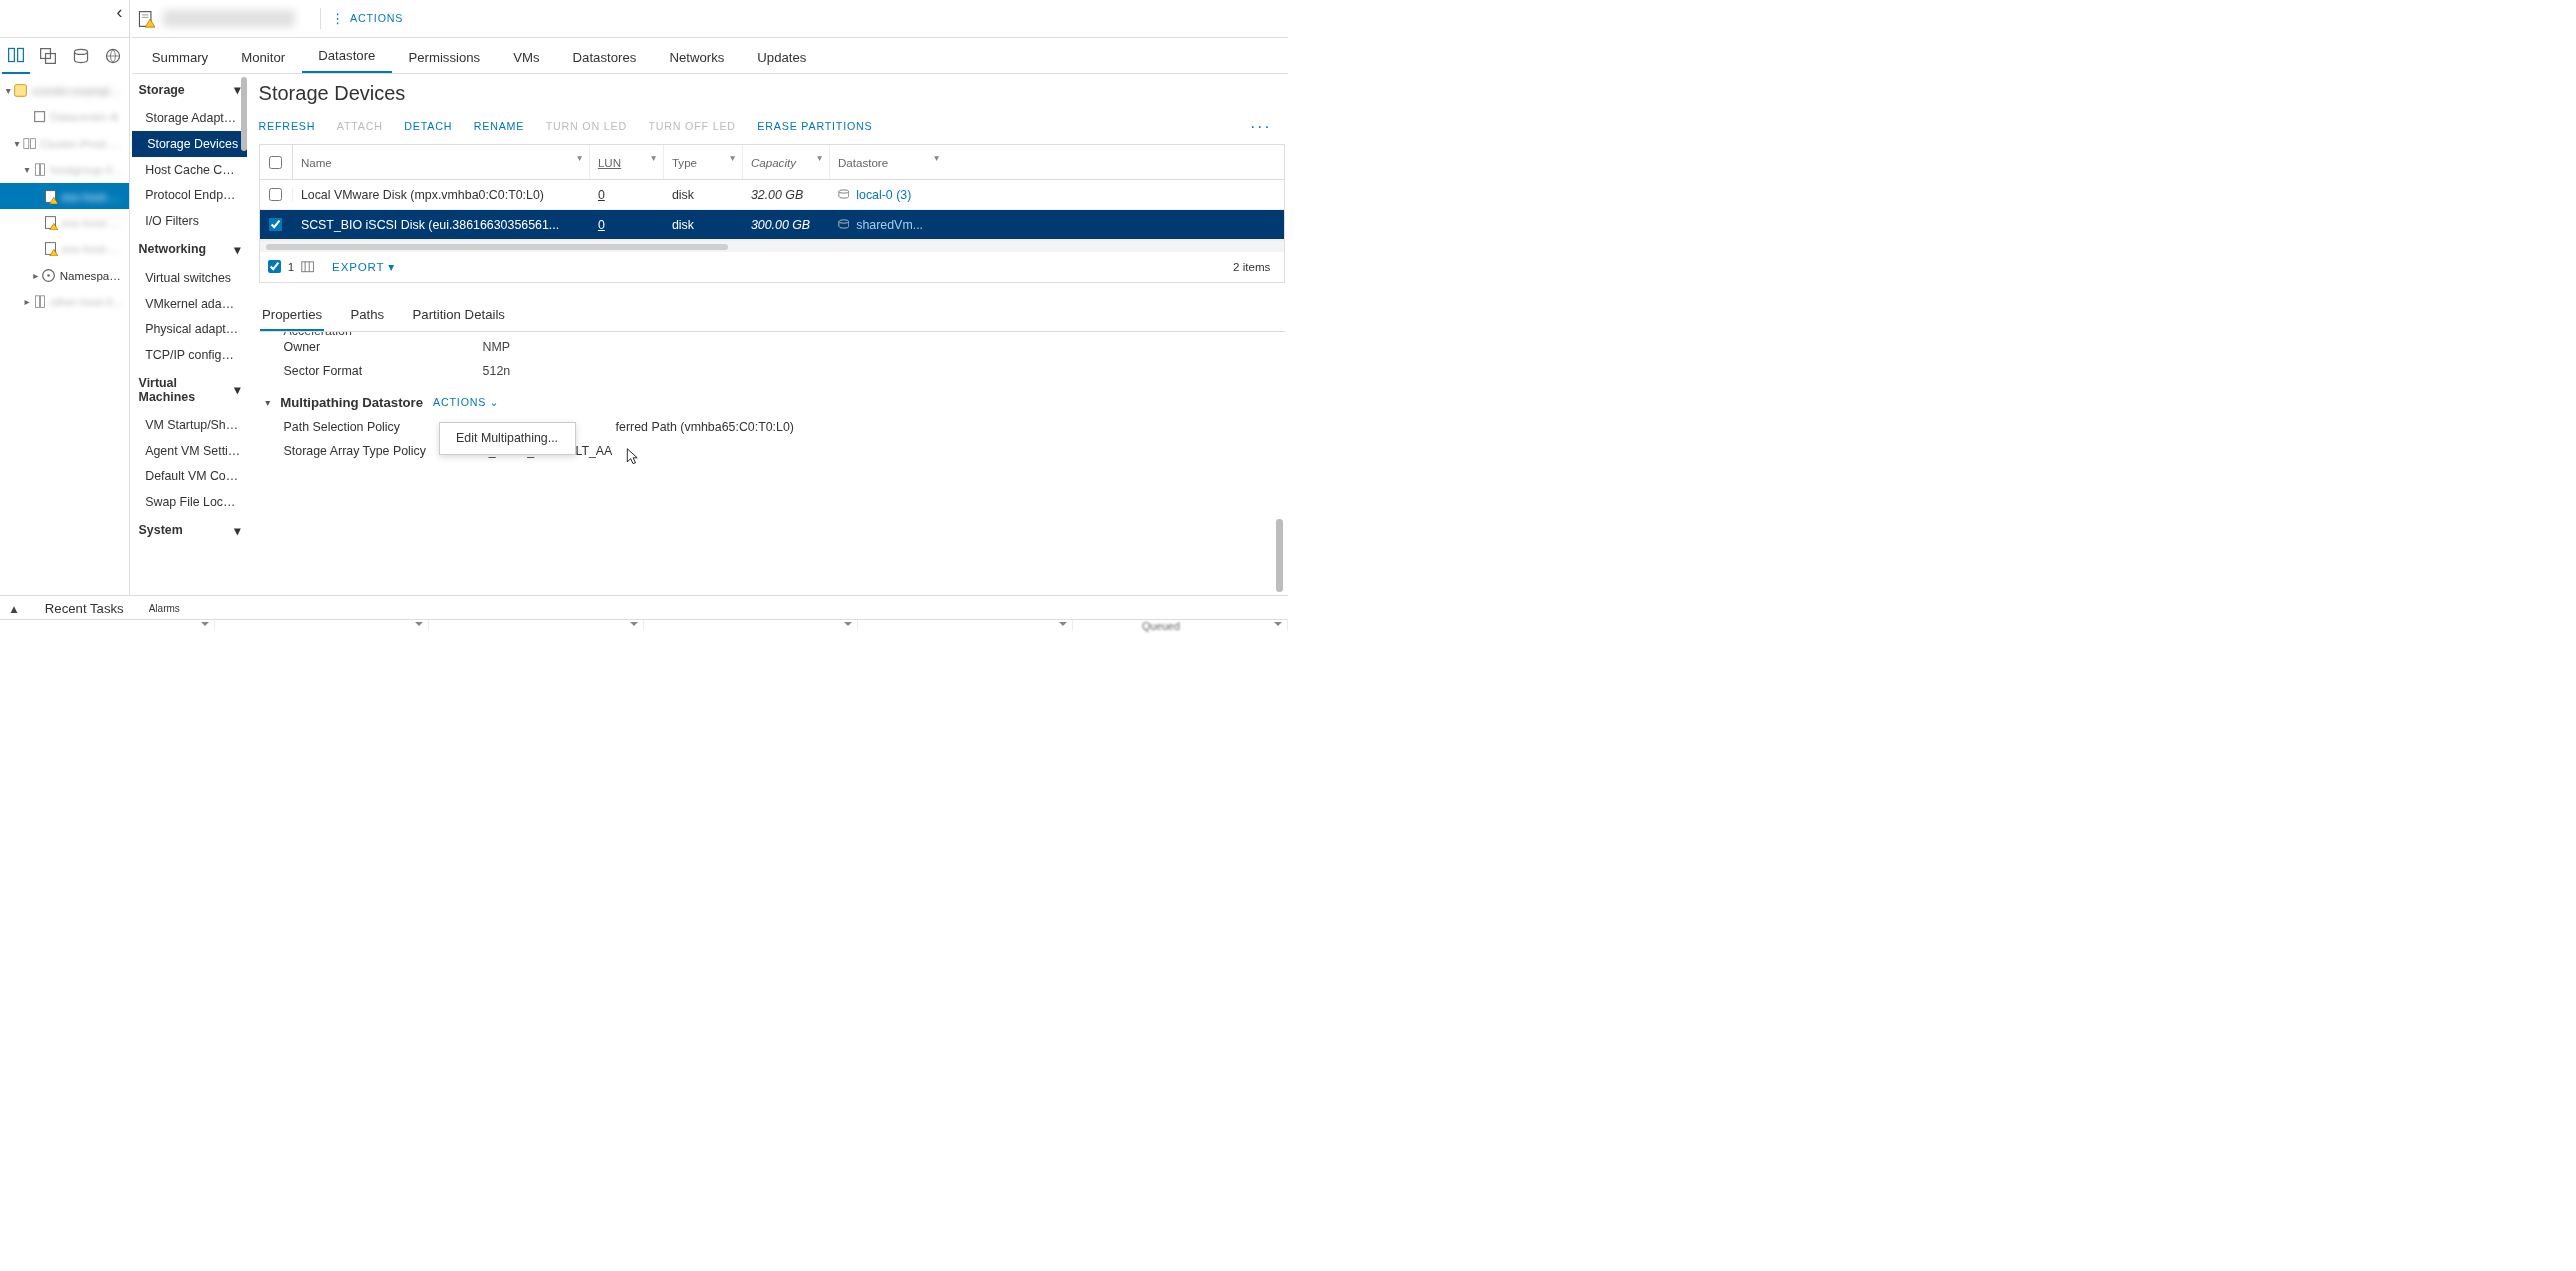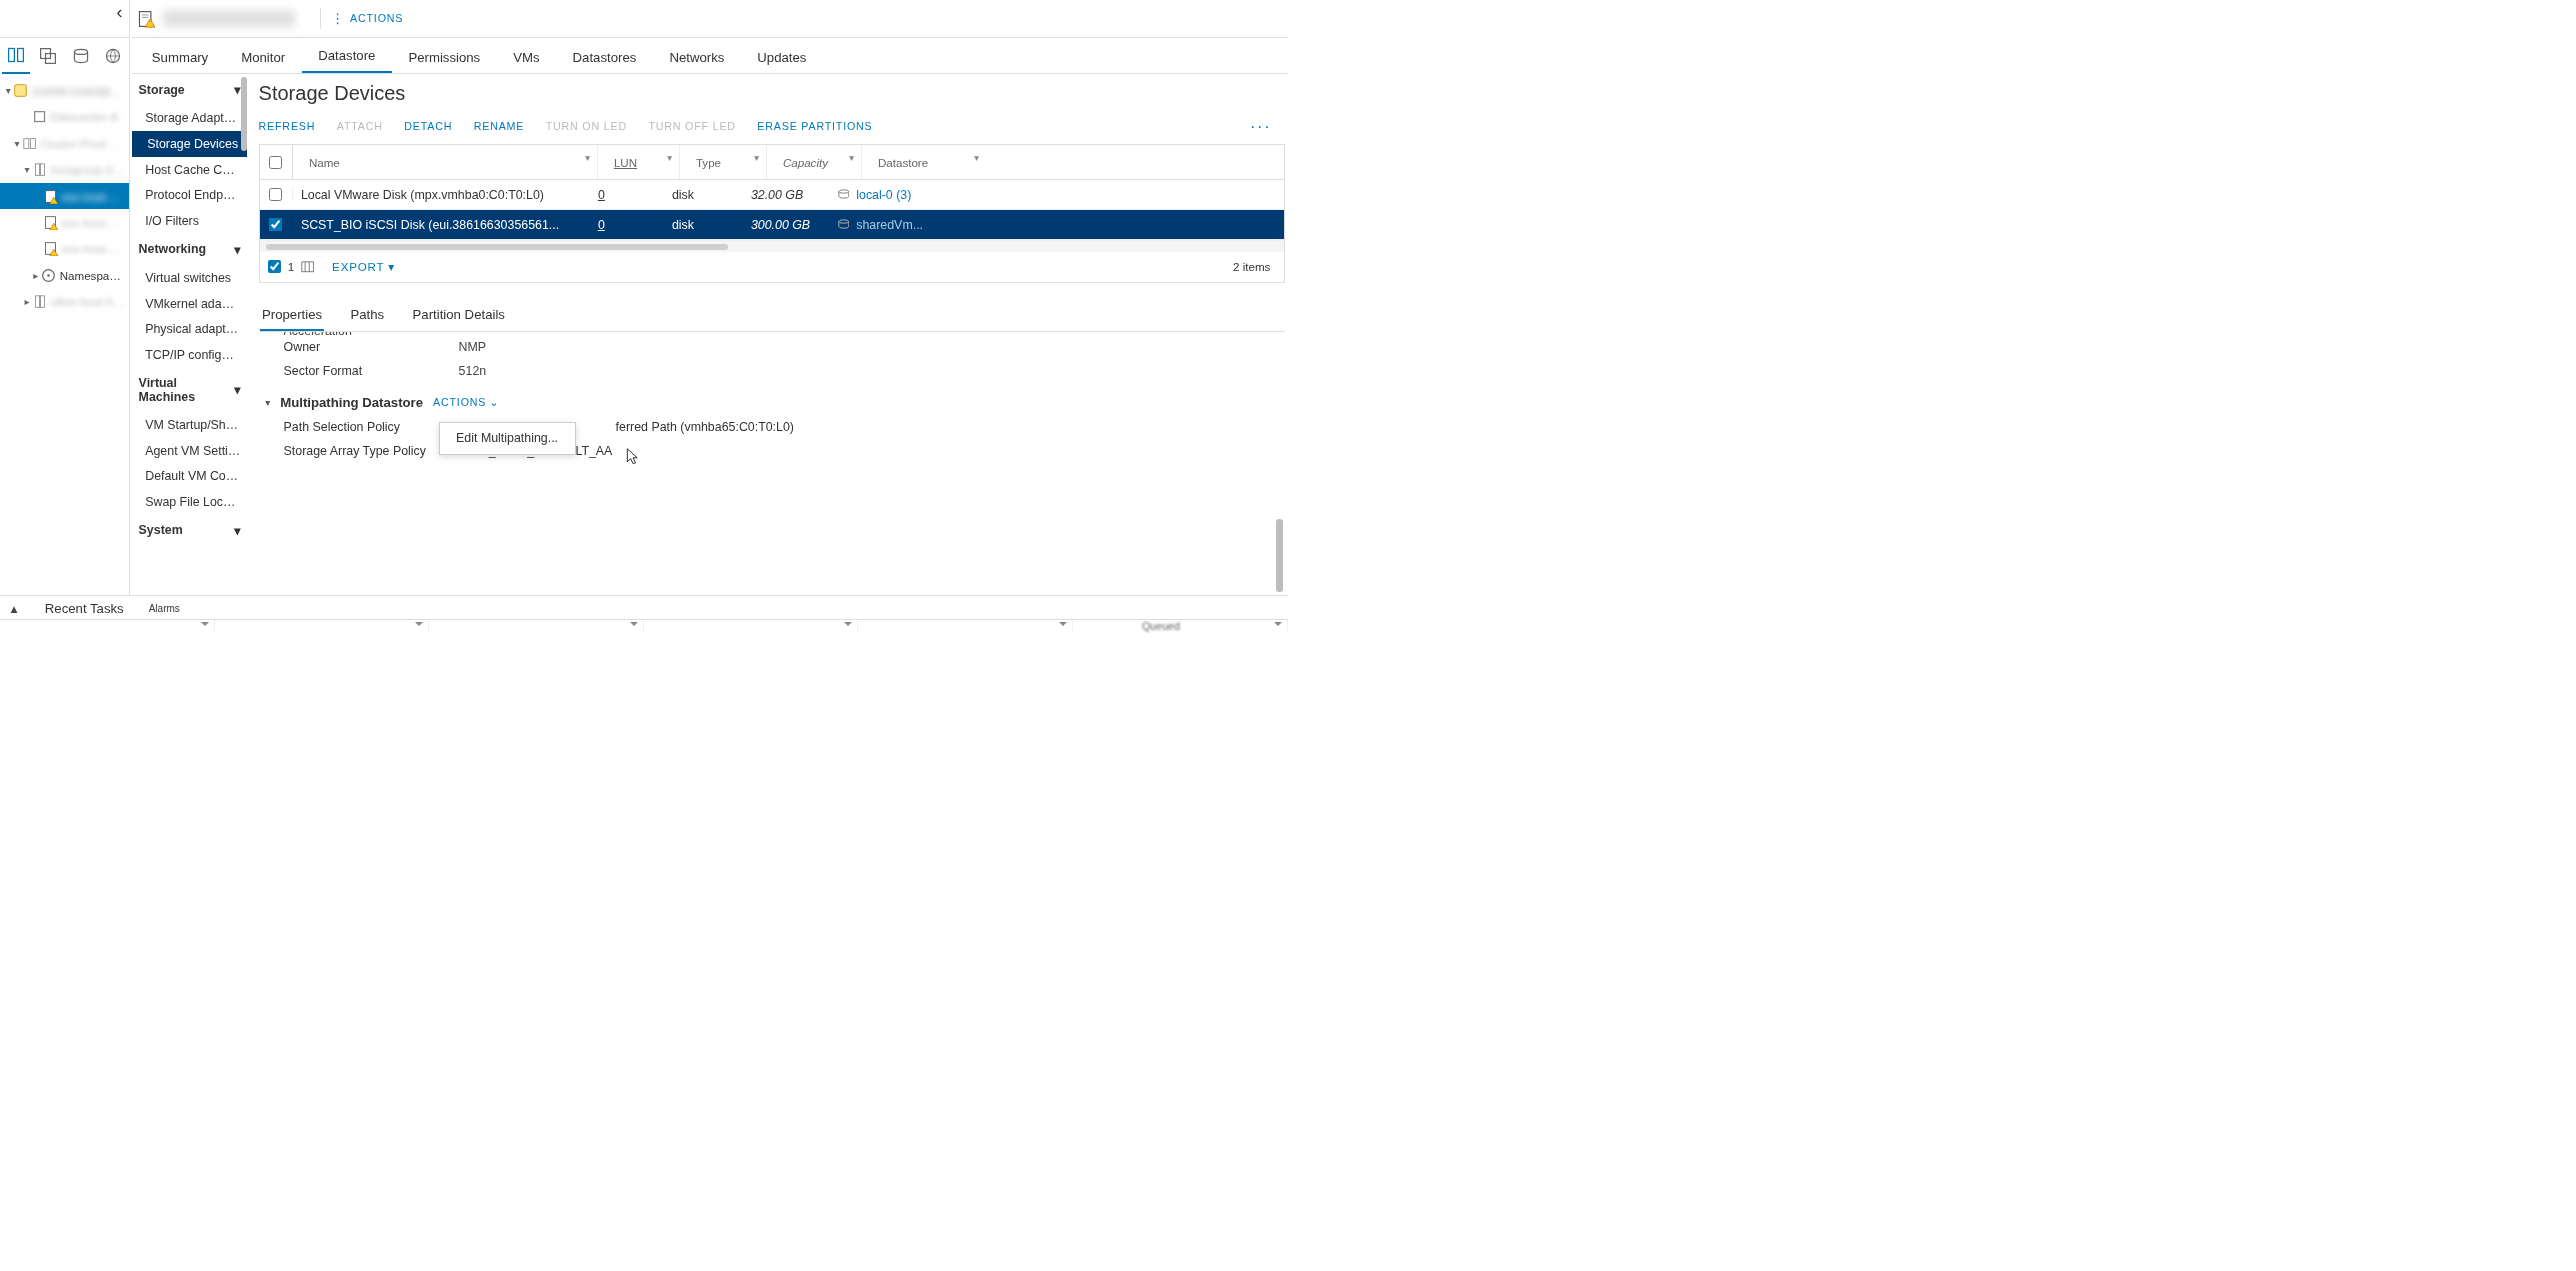--- a/index.html
+++ b/index.html
@@ -47,21 +47,21 @@
 
   
   .main-content { flex: 1 1 auto; padding: 8.3px 3.3px 0 11.6px; display: flex; flex-direction: column; min-width: 0; position: relative; }
   .page-title { font-size: 20px; font-weight: 400; color: #333; margin-bottom: 11.6px; }
   .toolbar { display: flex; align-items: center; gap: 21.5px; margin-bottom: 8.3px; font-size: 10.7px; letter-spacing: 0.8px; }
   .tool-btn { color: #0079b8; font-weight: 500; cursor: pointer; }
   .tool-btn.disabled { color: #bbb; cursor: default; }
   .tool-more { color: #0079b8; font-size: 16.5px; margin-left: auto; margin-right: 13.2px; letter-spacing: 1.7px; }
 
   .grid { border: 0.8px solid #ddd; }
-  .grid-header { display: flex; background: #fff; border-bottom: 0.8px solid #ddd; height: 35px; align-items: stretch; gap: 8px; }
+  .grid-header { display: flex; background: #fff; border-bottom: 0.8px solid #ddd; height: 35px; align-items: stretch; }
   .ghcell { display: flex; align-items: center; padding: 0 8.3px; border-right: 0.8px solid #eee; font-size: 11.6px; color: #666; position: relative; }
   .ghcell.check { width: 33px; justify-content: center; border-right: 0.8px solid #ddd; }
   .ghcell .filter { position: absolute; right: 5px; top: 8.3px; font-size: 8.3px; color: #888; }
   .grid-row { display: flex; height: 30px; align-items: center; border-bottom: 0.8px solid #eee; }
   .grid-row.selected { background: #003a70; color: #fff; }
   .gcell { padding: 0 8.3px; overflow: hidden; text-overflow: ellipsis; white-space: nowrap; font-size: 12.4px; }
   .col-chk { width: 33px; display: flex; justify-content: center; border-right: 0.8px solid rgba(0,0,0,0.07); }
   .col-name { flex: 0 0 297px; }
   .col-lun  { flex: 0 0 74px; text-decoration: underline; }
   .col-type { flex: 0 0 79px; }
@@ -80,21 +80,21 @@
   input[type=checkbox].ck { width: 13.2px; height: 13.2px; accent-color: #0079b8; }
 
   
   .details-tabs { display: flex; gap: 25px; border-bottom: 0.8px solid #ddd; margin-top: 18px; font-size: 13.2px; color: #333; padding-left: 1.7px; }
   .details-tab { padding: 6.6px 1.7px; cursor: pointer; }
   .details-tab.active { border-bottom: 2.5px solid #0079b8; }
   .details-body { position: relative; flex: 1 1 auto; overflow: hidden; padding-top: 0; }
   .accel-cut { color: #444; padding: 0 0 3.3px 25px; font-size: 12.4px; margin-top: -8.3px; height: 11.6px; overflow: hidden; }
   .kv { display: flex; padding: 5px 0 5px 25px; font-size: 12.4px; }
   .kv .k { width: 175px; color: #333; }
-  .kv .v { color: #444; }
+  .kv .v { color: #444; margin-left: 24px; }
   .mp-head { display: flex; align-items: center; gap: 10px; padding: 11.6px 0 5px 6.6px; }
   .mp-head .tw2 { font-size: 10px; color: #555; }
   .mp-title { font-weight: 600; font-size: 13.2px; }
   .mp-actions { color: #0079b8; letter-spacing: 0.8px; font-size: 10.7px; font-weight: 500; display: flex; align-items: center; gap: 3.3px; }
   .dropdown { position: absolute; background: #fff; border: 0.8px solid #ccc; box-shadow: 0 1.7px 6.6px rgba(0,0,0,0.15); padding: 8.3px 16.5px; font-size: 12.4px; z-index: 20; }
   .details-body .kv2 { display: flex; padding: 5px 0 5px 25px; font-size: 12.4px; }
   .kv2 .k { width: 175px; }
   .details-scroll-thumb { position: absolute; right: 1.7px; bottom: 3.3px; width: 6.6px; height: 73px; background: #bdbdbd; border-radius: 3.3px; }
 
   

